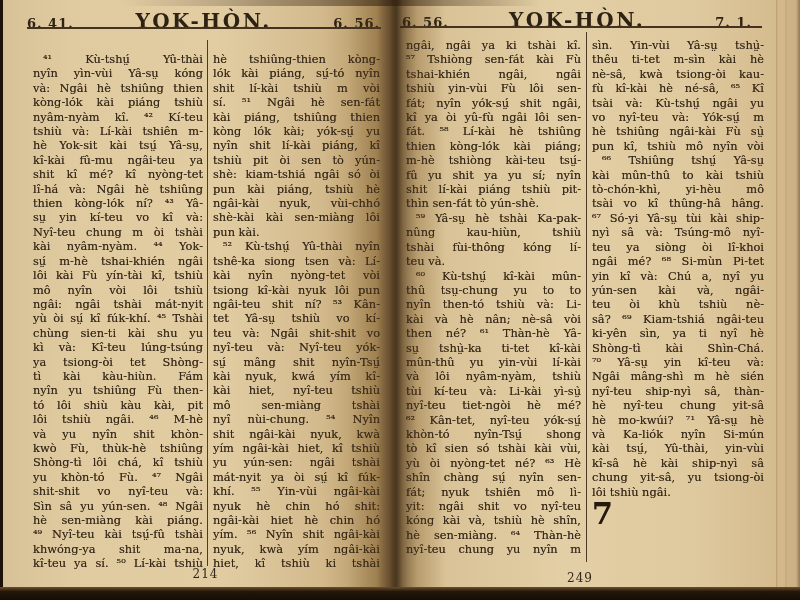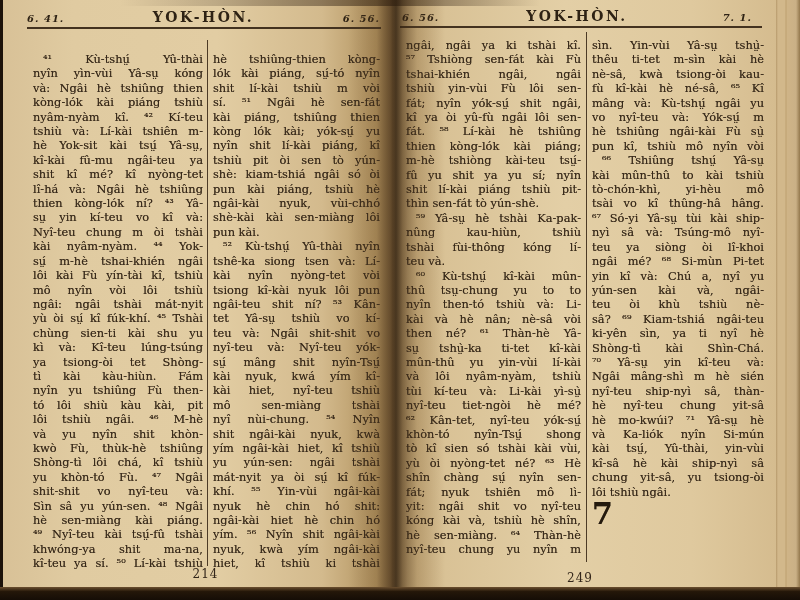--- a/index.html
+++ b/index.html
@@ -43,23 +43,23 @@
     position:absolute;top:0;left:120px;width:420px;height:6px;z-index:5;pointer-events:none;
     background:linear-gradient(90deg,rgba(40,25,12,0),rgba(40,25,12,.35) 40%,rgba(40,25,12,.55) 65%,rgba(40,25,12,0));
   }
   
   .phead{
     position:absolute;display:grid;grid-template-columns:1fr auto 1fr;align-items:baseline;
     color:#2e2214;font-weight:bold;
   }
   .page-left .phead{top:9px;left:24px;right:12px;}
   .page-right .phead{top:8px;left:10px;right:24px;}
-  .folio{font-size:10px;letter-spacing:1px;white-space:nowrap;font-style:italic;}
+  .folio{font-size:13px;letter-spacing:1px;white-space:nowrap;}
   .folio.right{text-align:right;}
-  .ptitle{font-size:14px;letter-spacing:2.5px;text-align:right;padding:0 8px;white-space:nowrap;}
+  .ptitle{font-size:20px;letter-spacing:2.5px;text-align:right;padding:0 8px;white-space:nowrap;}
   .head-rule{position:absolute;height:2px;background:#43321f;}
   .page-left .head-rule{top:27px;left:24px;width:354px;}
   .page-right .head-rule{top:26px;left:8px;width:362px;}
   
   .col{position:absolute;color:#37291a;font-size:11.4px;line-height:14.4px;
        text-shadow:0 0 .5px rgba(55,40,22,.65);overflow:hidden;}
   .page-left  .col1{top:52px;left:30px;width:170px;}
   .page-left  .col2{top:52px;left:210px;width:167px;}
   .page-right .col1{top:38px;left:14px;width:175px;}
   .page-right .col2{top:38px;left:200px;width:172px;}
@@ -225,21 +225,21 @@
 nyî-teu chung yu nyîn m</div>
     </div>
 
     <div class="col-rule"></div>
 
     <div class="col col2">
       <div class="seg">sìn. Yin-vùi Yâ-sṳ tshṳ̀-
 thêu ti-tet m-sìn kài hè
 nè-sâ, kwà tsiong-òi kau-
 fù kî-kài hè né-sâ, ⁶⁵ Kî
-mâng và: Kù-tshṳ́ ngâi yu
+tsài và: Kù-tshṳ́ ngâi yu
 vo nyî-teu và: Yók-sṳ́ m
 hè tshiûng ngâi-kài Fù sṳ̀
 pun kî, tshiù mô nyîn vòi</div>
       <div class="seg indent">⁶⁶ Tshiûng tshṳ́ Yâ-sṳ
 kài mûn-thû to kài tshiù
 tò-chón-khì, yi-hèu mô
 tsài vo kî thûng-hâ hâng.
 ⁶⁷ Só-yi Yâ-sṳ tùi kài ship-
 nyì sâ và: Tsúng-mô nyî-
 teu ya siòng òi lî-khoi

